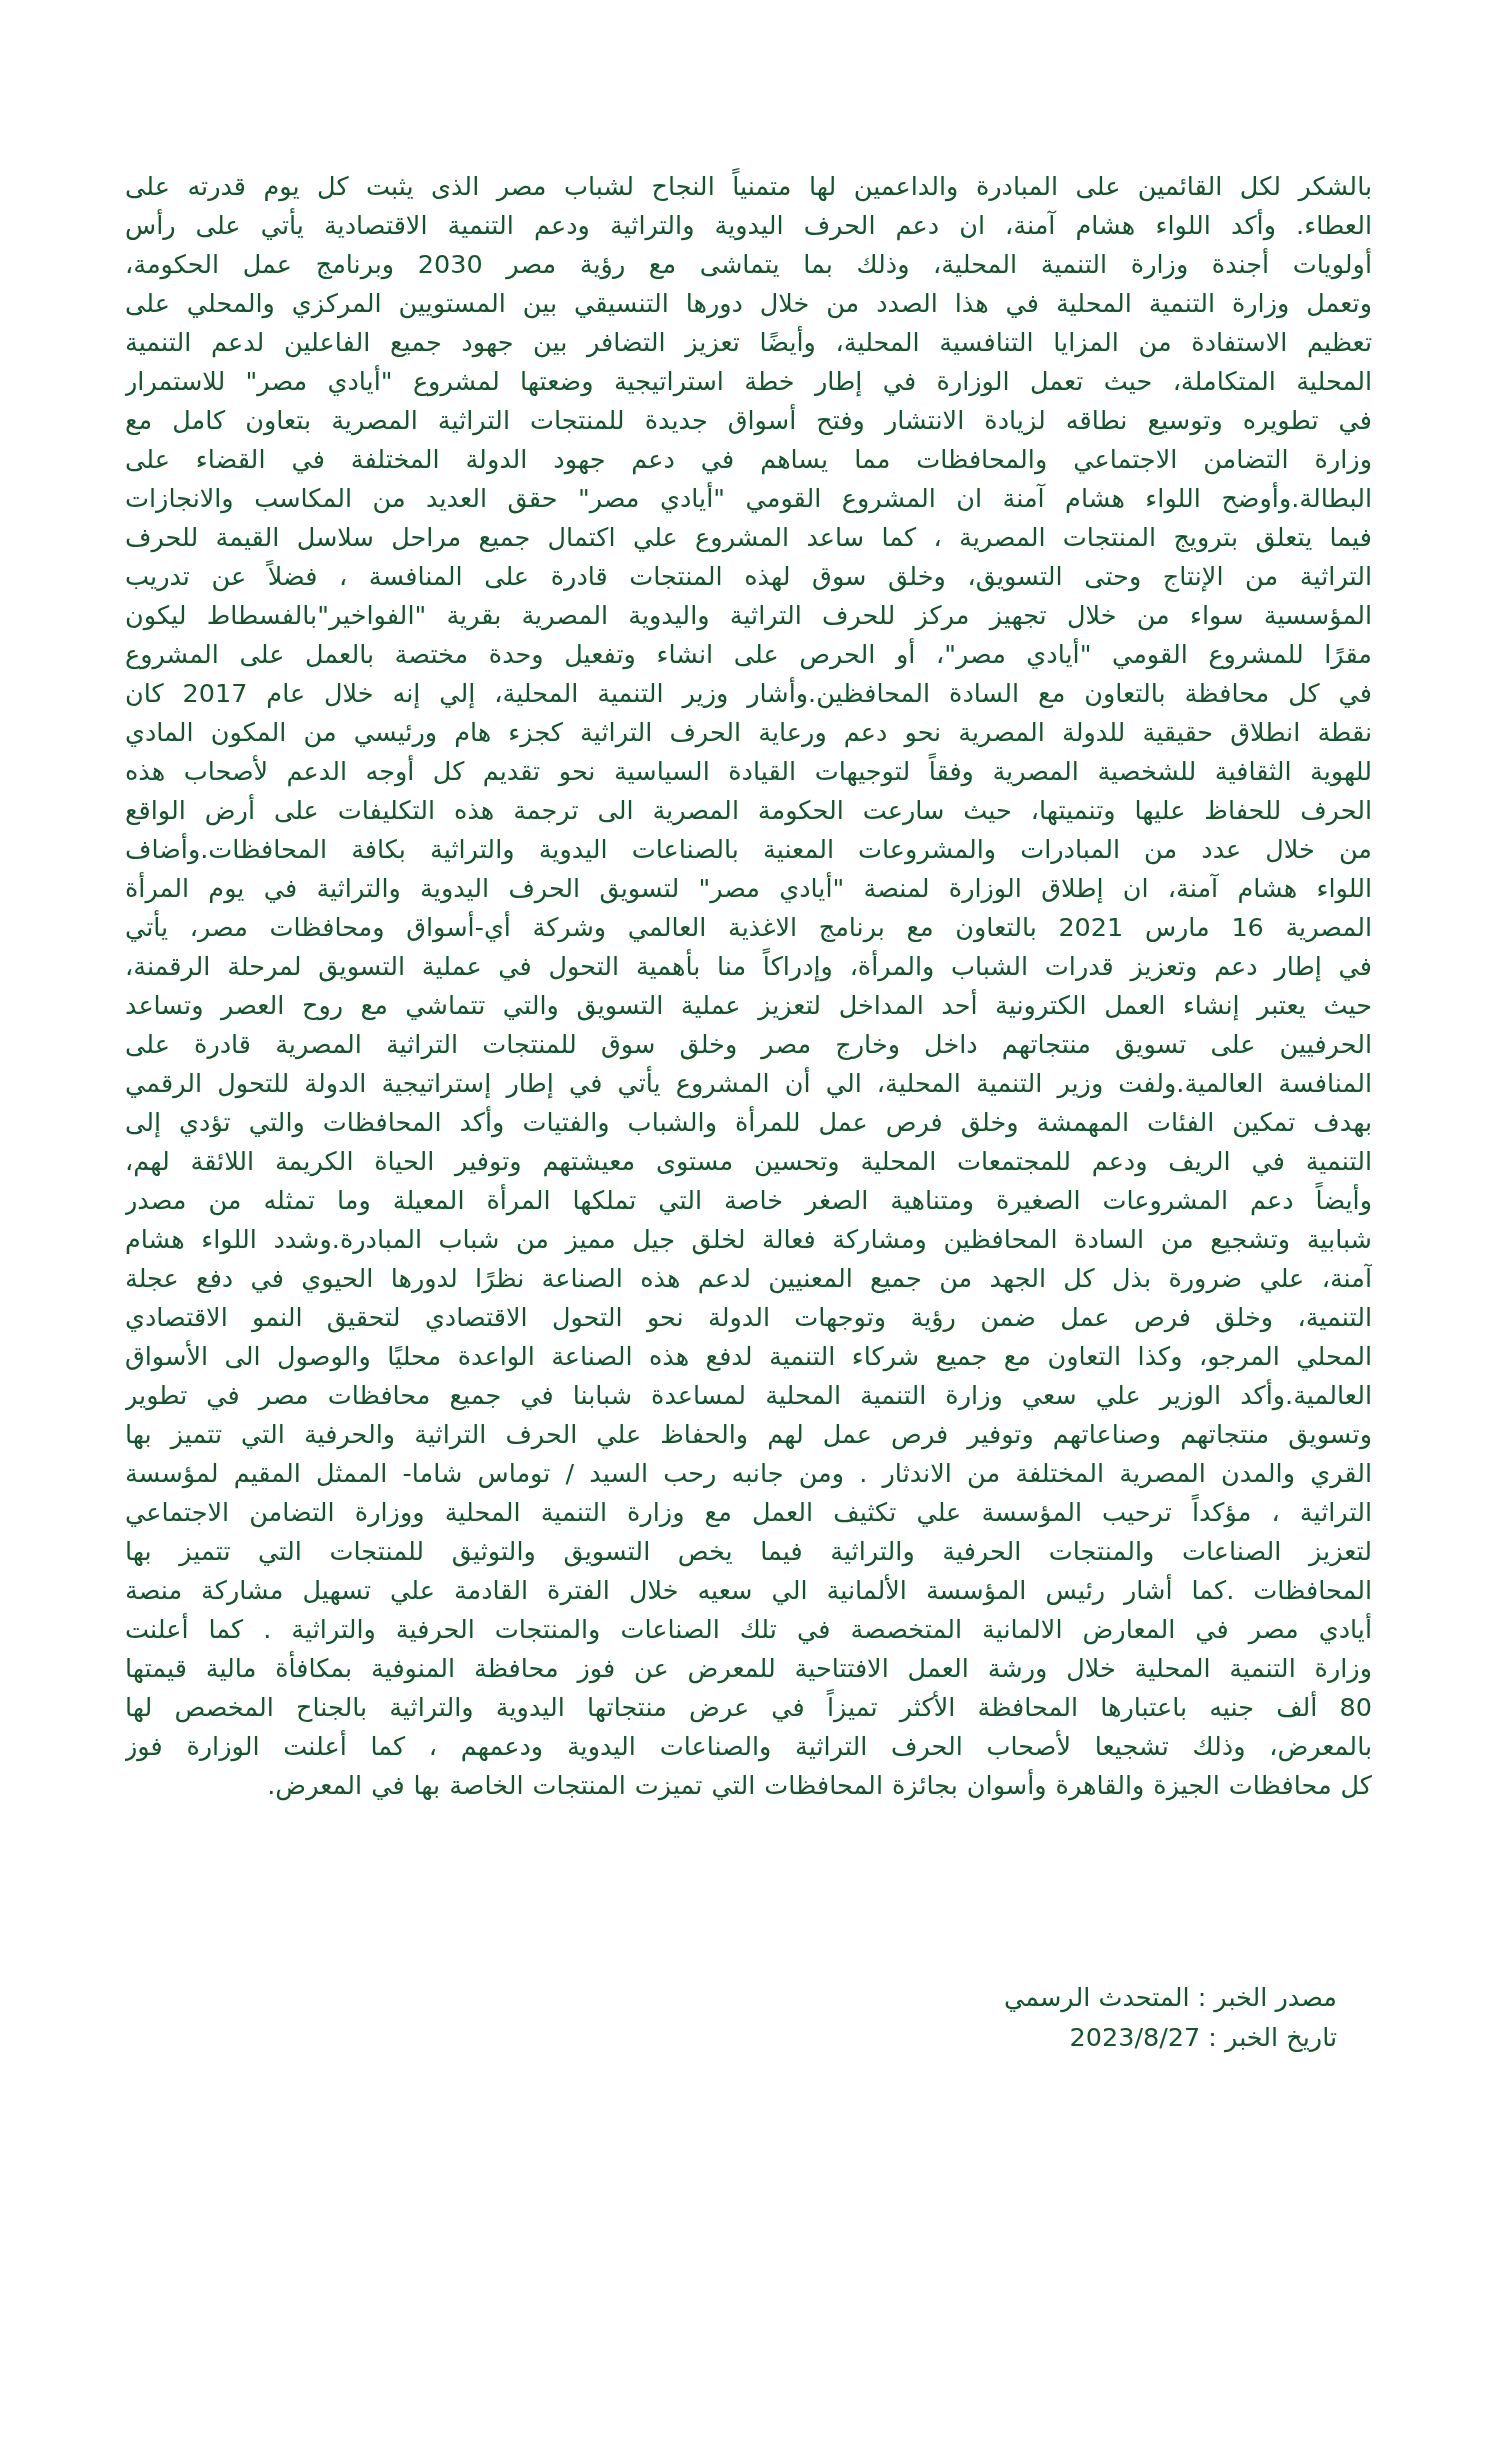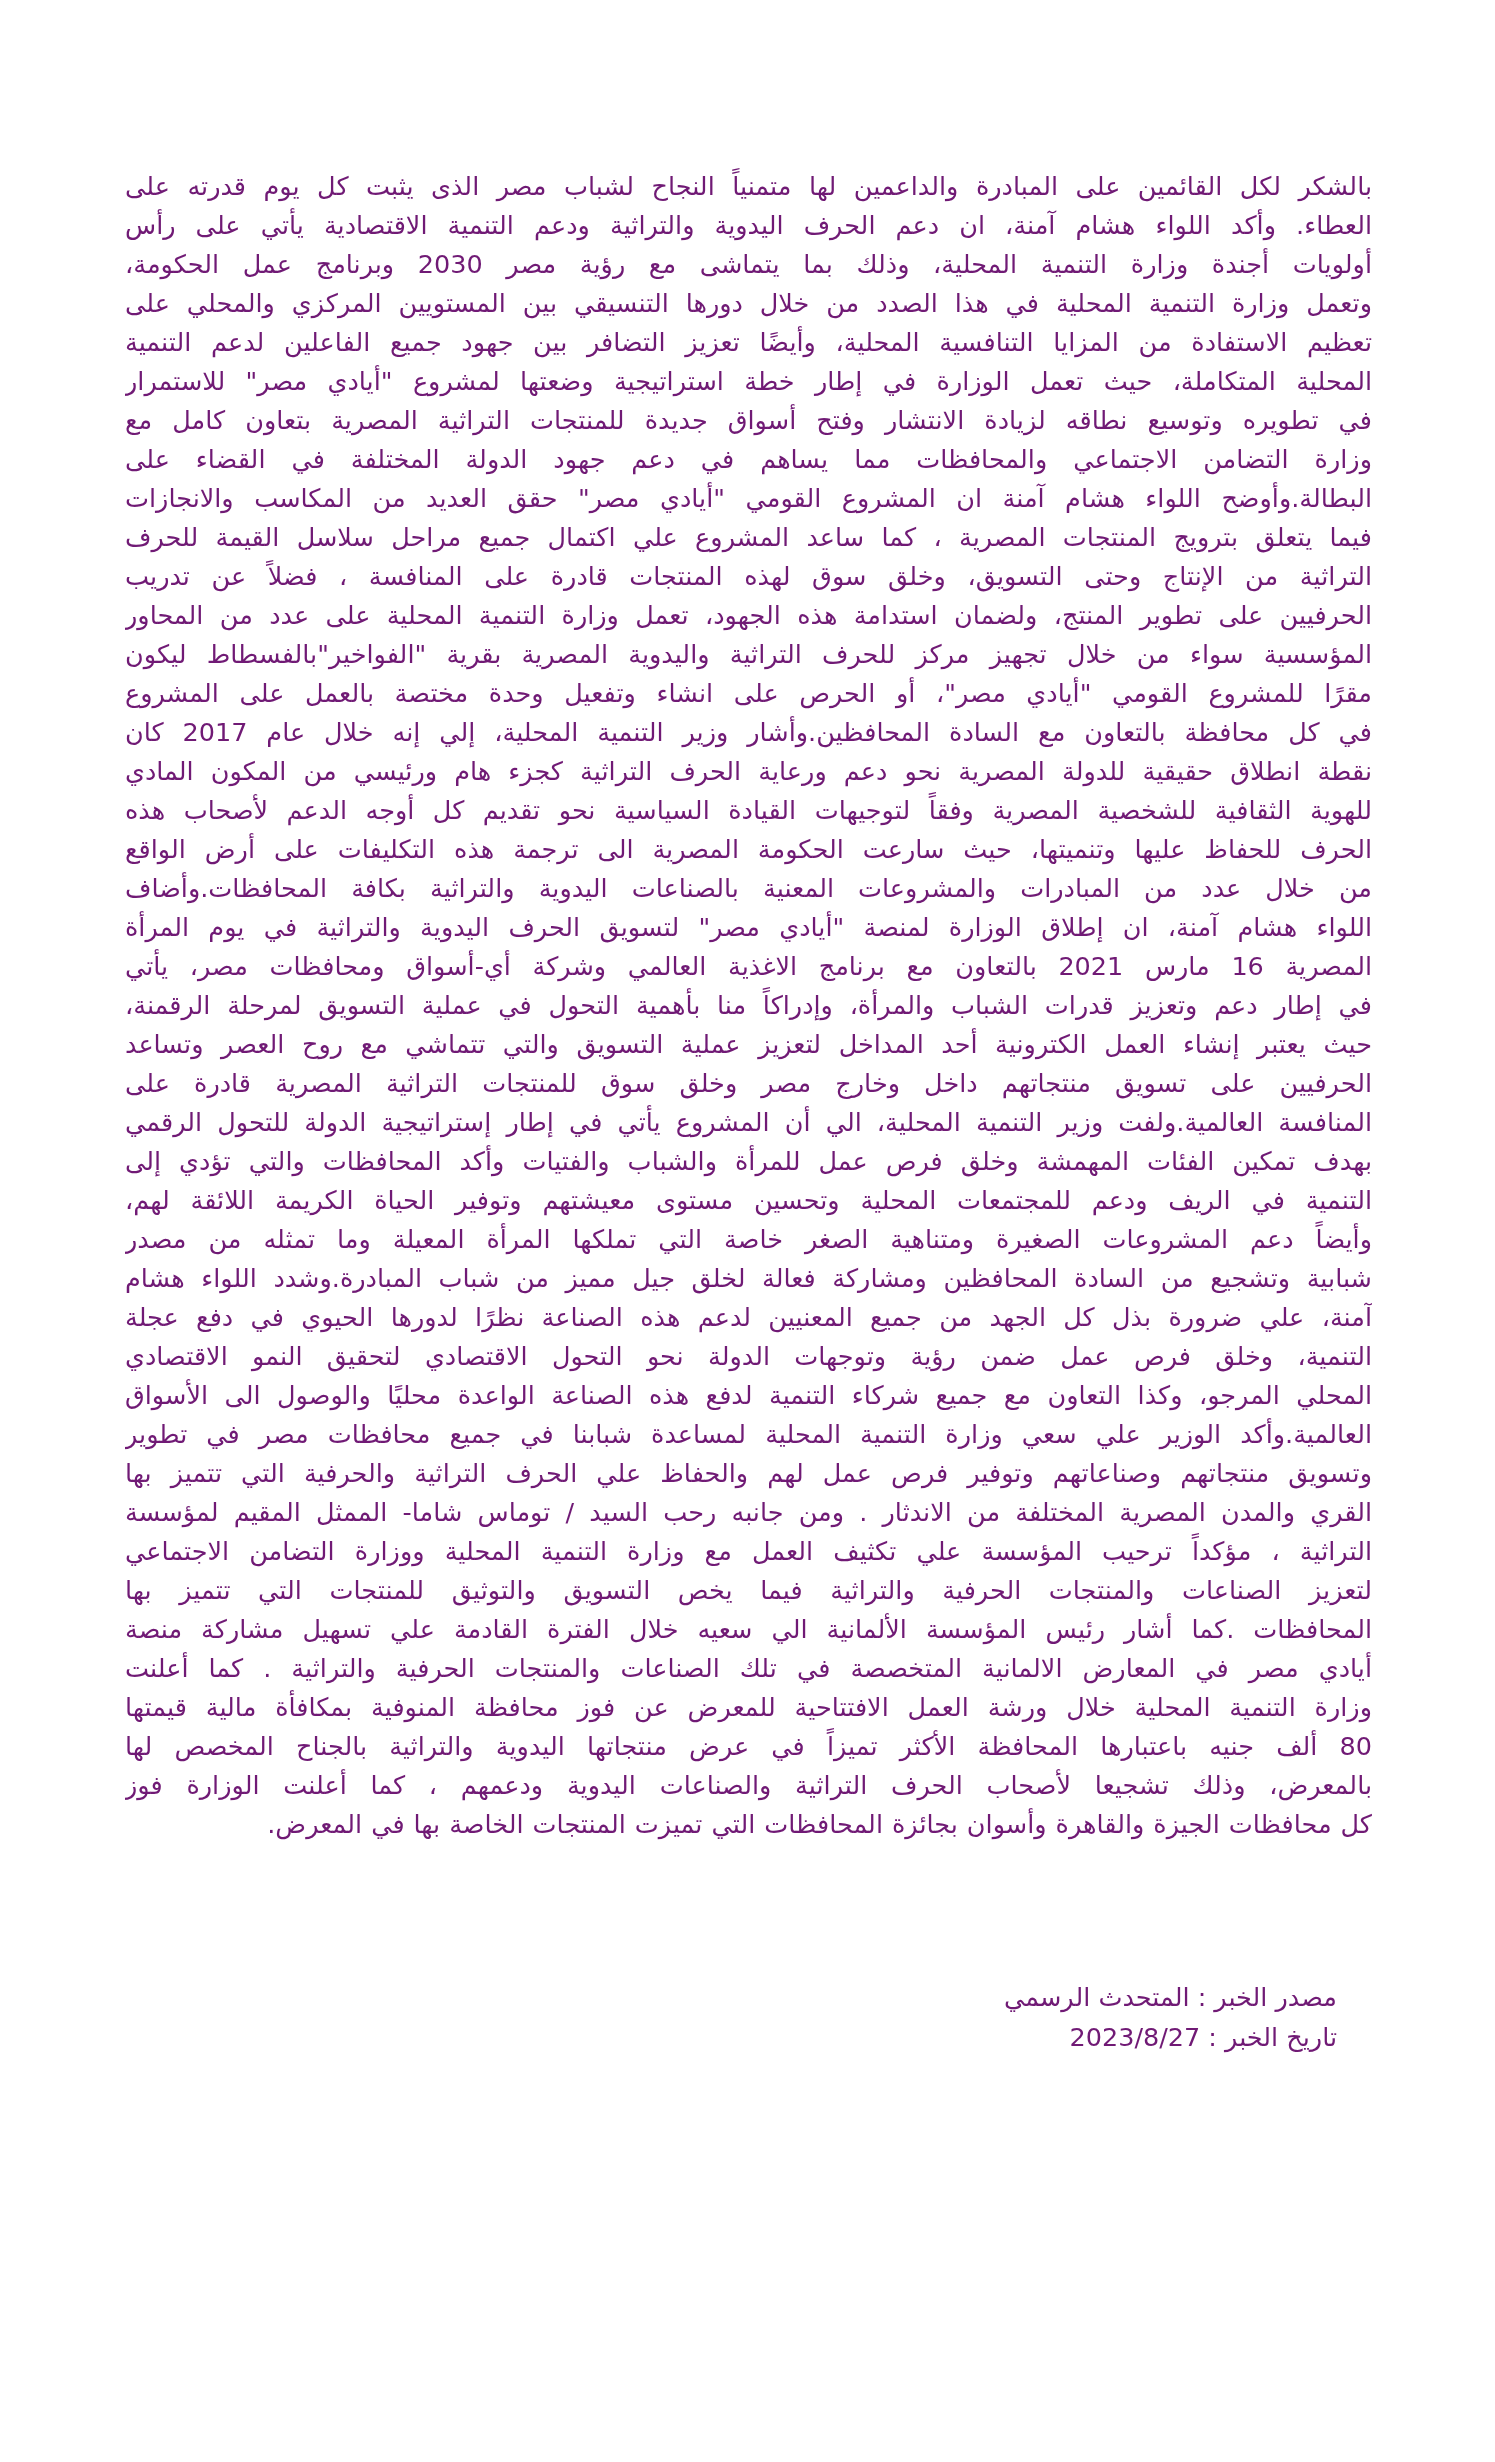--- a/index.html
+++ b/index.html
@@ -1,21 +1,21 @@
 <!DOCTYPE html>
 <html lang="ar" style="font-size:14px"><head>
 <meta charset="utf-8">
 <style>
   html, body { margin: 0; padding: 0; background: #ffffff; }
   .page {
     position: relative;
     width: 1495px;
     height: 2462px;
     background: #ffffff;
-    color: #701a75;
+    color: #14532d;
     font-family: "DejaVu Sans", sans-serif;
     overflow: hidden;
   }
   .article {
     position: absolute;
     top: 167px;
     right: 123px;
     left: 125px;
     direction: rtl;
     unicode-bidi: embed;
@@ -54,21 +54,20 @@
     <div class="line">العطاء. وأكد اللواء هشام آمنة، ان دعم الحرف اليدوية والتراثية ودعم التنمية الاقتصادية يأتي على رأس</div>
     <div class="line">أولويات أجندة وزارة التنمية المحلية، وذلك بما يتماشى مع رؤية مصر 2030 وبرنامج عمل الحكومة،</div>
     <div class="line">وتعمل وزارة التنمية المحلية في هذا الصدد من خلال دورها التنسيقي بين المستويين المركزي والمحلي على</div>
     <div class="line">تعظيم الاستفادة من المزايا التنافسية المحلية، وأيضًا تعزيز التضافر بين جهود جميع الفاعلين لدعم التنمية</div>
     <div class="line">المحلية المتكاملة، حيث تعمل الوزارة في إطار خطة استراتيجية وضعتها لمشروع "أيادي مصر" للاستمرار</div>
     <div class="line">في تطويره وتوسيع نطاقه لزيادة الانتشار وفتح أسواق جديدة للمنتجات التراثية المصرية بتعاون كامل مع</div>
     <div class="line">وزارة التضامن الاجتماعي والمحافظات مما يساهم في دعم جهود الدولة المختلفة في القضاء على</div>
     <div class="line">البطالة.وأوضح اللواء هشام آمنة ان المشروع القومي "أيادي مصر" حقق العديد من المكاسب والانجازات</div>
     <div class="line">فيما يتعلق بترويج المنتجات المصرية ، كما ساعد المشروع علي اكتمال جميع مراحل سلاسل القيمة للحرف</div>
     <div class="line">التراثية من الإنتاج وحتى التسويق، وخلق سوق لهذه المنتجات قادرة على المنافسة ، فضلاً عن تدريب</div>
-    <div class="line">الحرفيين على تطوير المنتج، ولضمان استدامة هذه الجهود، تعمل وزارة التنمية المحلية على عدد من المحاور</div>
     <div class="line">المؤسسية سواء من خلال تجهيز مركز للحرف التراثية واليدوية المصرية بقرية "الفواخير"بالفسطاط ليكون</div>
     <div class="line">مقرًا للمشروع القومي "أيادي مصر"، أو الحرص على انشاء وتفعيل وحدة مختصة بالعمل على المشروع</div>
     <div class="line">في كل محافظة بالتعاون مع السادة المحافظين.وأشار وزير التنمية المحلية، إلي إنه خلال عام 2017 كان</div>
     <div class="line">نقطة انطلاق حقيقية للدولة المصرية نحو دعم ورعاية الحرف التراثية كجزء هام ورئيسي من المكون المادي</div>
     <div class="line">للهوية الثقافية للشخصية المصرية وفقاً لتوجيهات القيادة السياسية نحو تقديم كل أوجه الدعم لأصحاب هذه</div>
     <div class="line">الحرف للحفاظ عليها وتنميتها، حيث سارعت الحكومة المصرية الى ترجمة هذه التكليفات على أرض الواقع</div>
     <div class="line">من خلال عدد من المبادرات والمشروعات المعنية بالصناعات اليدوية والتراثية بكافة المحافظات.وأضاف</div>
     <div class="line">اللواء هشام آمنة، ان إطلاق الوزارة لمنصة "أيادي مصر" لتسويق الحرف اليدوية والتراثية في يوم المرأة</div>
     <div class="line">المصرية 16 مارس 2021 بالتعاون مع برنامج الاغذية العالمي وشركة أي-أسواق ومحافظات مصر، يأتي</div>
     <div class="line">في إطار دعم وتعزيز قدرات الشباب والمرأة، وإدراكاً منا بأهمية التحول في عملية التسويق لمرحلة الرقمنة،</div>

